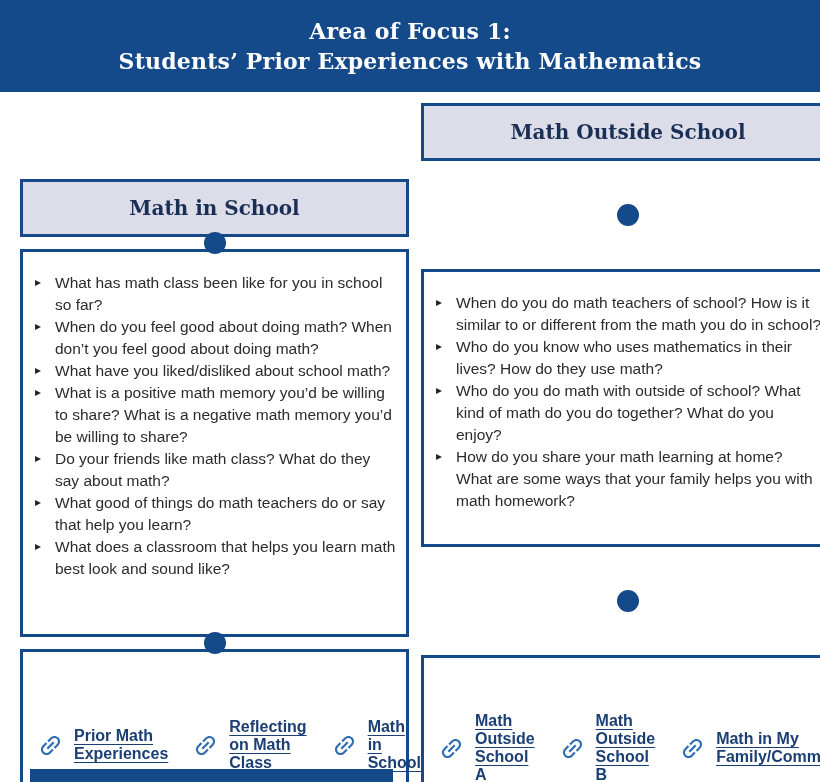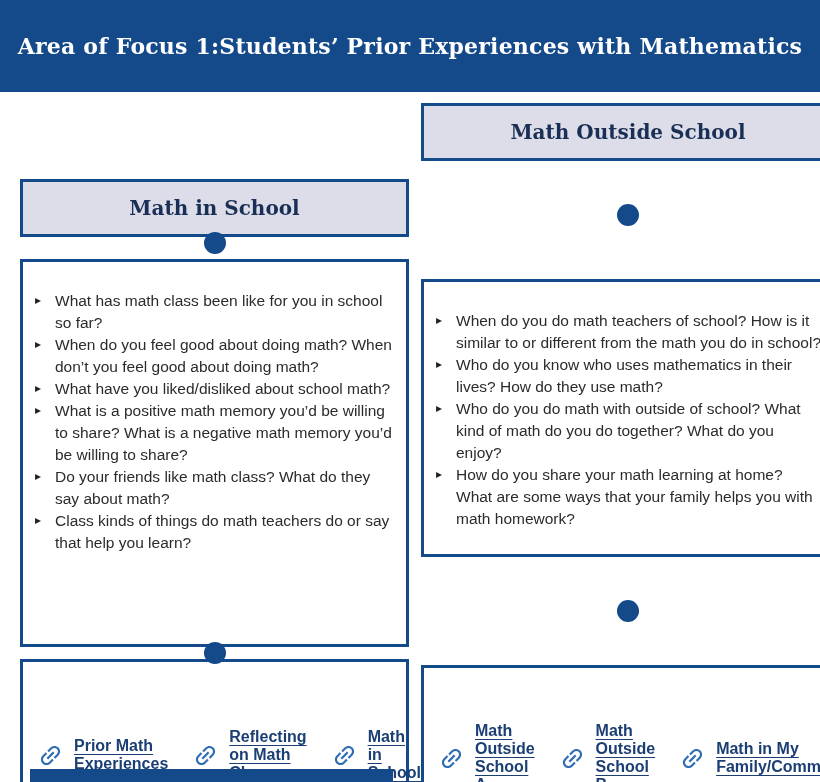--- a/index.html
+++ b/index.html
@@ -14,21 +14,21 @@
     overflow: hidden;
   }
 
   
   .banner {
     width: 820px;
     height: 92px;
     background: #14498a;
     color: #ffffff;
     display: flex;
-    flex-direction: row;
+    flex-direction: column;
     justify-content: center;
     align-items: center;
     text-align: center;
     font-family: "DejaVu Serif", "Liberation Serif", serif;
     font-weight: 700;
     font-size: 22px;
     line-height: 1.38;
     letter-spacing: 0.2px;
   }
 
@@ -74,21 +74,21 @@
     overflow: visible;
   }
   .connector-dot {
     width: 22px;
     height: 22px;
     border-radius: 50%;
     background: #14498a;
     flex: 0 0 auto;
   }
 
-  .list-box { padding: 28px 10px 12px 8px; margin-top: 10px; }
+  .list-box { padding: 20px 10px 12px 8px; }
   .column.left  .list-box { min-height: 388px; }
   .column.right .list-box { min-height: 278px; }
 
   .questions { list-style: none; }
   .questions li {
     position: relative;
     padding-left: 24px;
     font-size: 15.5px;
     line-height: 1.42;
     color: #2b2b2b;
@@ -160,21 +160,22 @@
         <span class="connector-dot"></span>
       </div>
 
       <div class="box list-box">
         <ul class="questions">
           <li>What has math class been like for you in school so far?</li>
           <li>When do you feel good about doing math? When don’t you feel good about doing math?</li>
           <li>What have you liked/disliked about school math?</li>
           <li>What is a positive math memory you’d be willing to share? What is a negative math memory you’d be willing to share?</li>
           <li>Do your friends like math class? What do they say about math?</li>
-          <li>Class kinds of things do math teachers do or say that help you learn?</li>
+          <li>What good of things do math teachers do or say that help you learn?</li>
+          <li>What does a classroom that helps you learn math best look and sound like?</li>
         </ul>
       </div>
 
       <div class="connector-row">
         <span class="connector-dot"></span>
       </div>
 
       <div class="box links-box">
 
         <a class="link-row" href="#">

